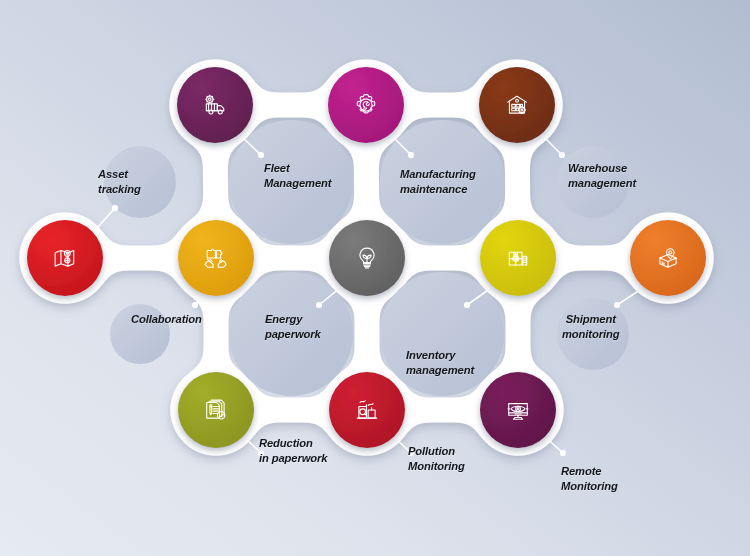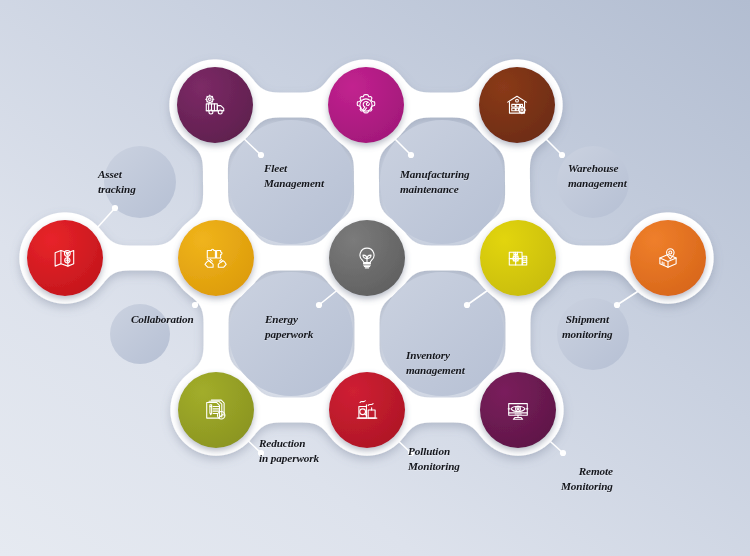--- a/index.html
+++ b/index.html
@@ -9,21 +9,21 @@
     background:#cfd6e2;
   }
   #stage{
     position:relative;width:750px;height:556px;
     background:linear-gradient(to top right,#e6eaf1 0%,#dde2ec 28%,#c9d1e0 62%,#b2bdd1 100%);
     overflow:hidden;
   }
   #svgroot{position:absolute;left:0;top:0;width:750px;height:556px;}
   .label{
     position:absolute;
-    font-family:Liberation Serif, serif;
+    font-family:Liberation Sans, sans-serif;
     font-style:italic;
     font-weight:bold;
     font-size:11.2px;
     line-height:14.5px;
     color:#14161c;
     letter-spacing:-0.1px;
     white-space:pre-line;
     text-shadow:0 1px 1px rgba(255,255,255,.35);
   }
   .label.left{text-align:left;}
@@ -316,16 +316,16 @@
       <div class="label left" style="left: 265px; top: 312px;">Energy
 paperwork</div>
       <div class="label left" style="left: 406px; top: 312px; margin-top: 36px;">Inventory
 management</div>
       <div class="label left" style="left: 562px; top: 312px; text-align: center;">Shipment
 monitoring</div>
       <div class="label left" style="left: 259px; top: 436px;">Reduction
 in paperwork</div>
       <div class="label left" style="left: 408px; top: 444px;">Pollution
 Monitoring</div>
-      <div class="label left" style="left: 561px; top: 464px; text-align: right;">Remote
+      <div class="label left" style="left: 561px; top: 464px;">Remote
 Monitoring</div>
     </div>
 </div>
 
 </body></html>

